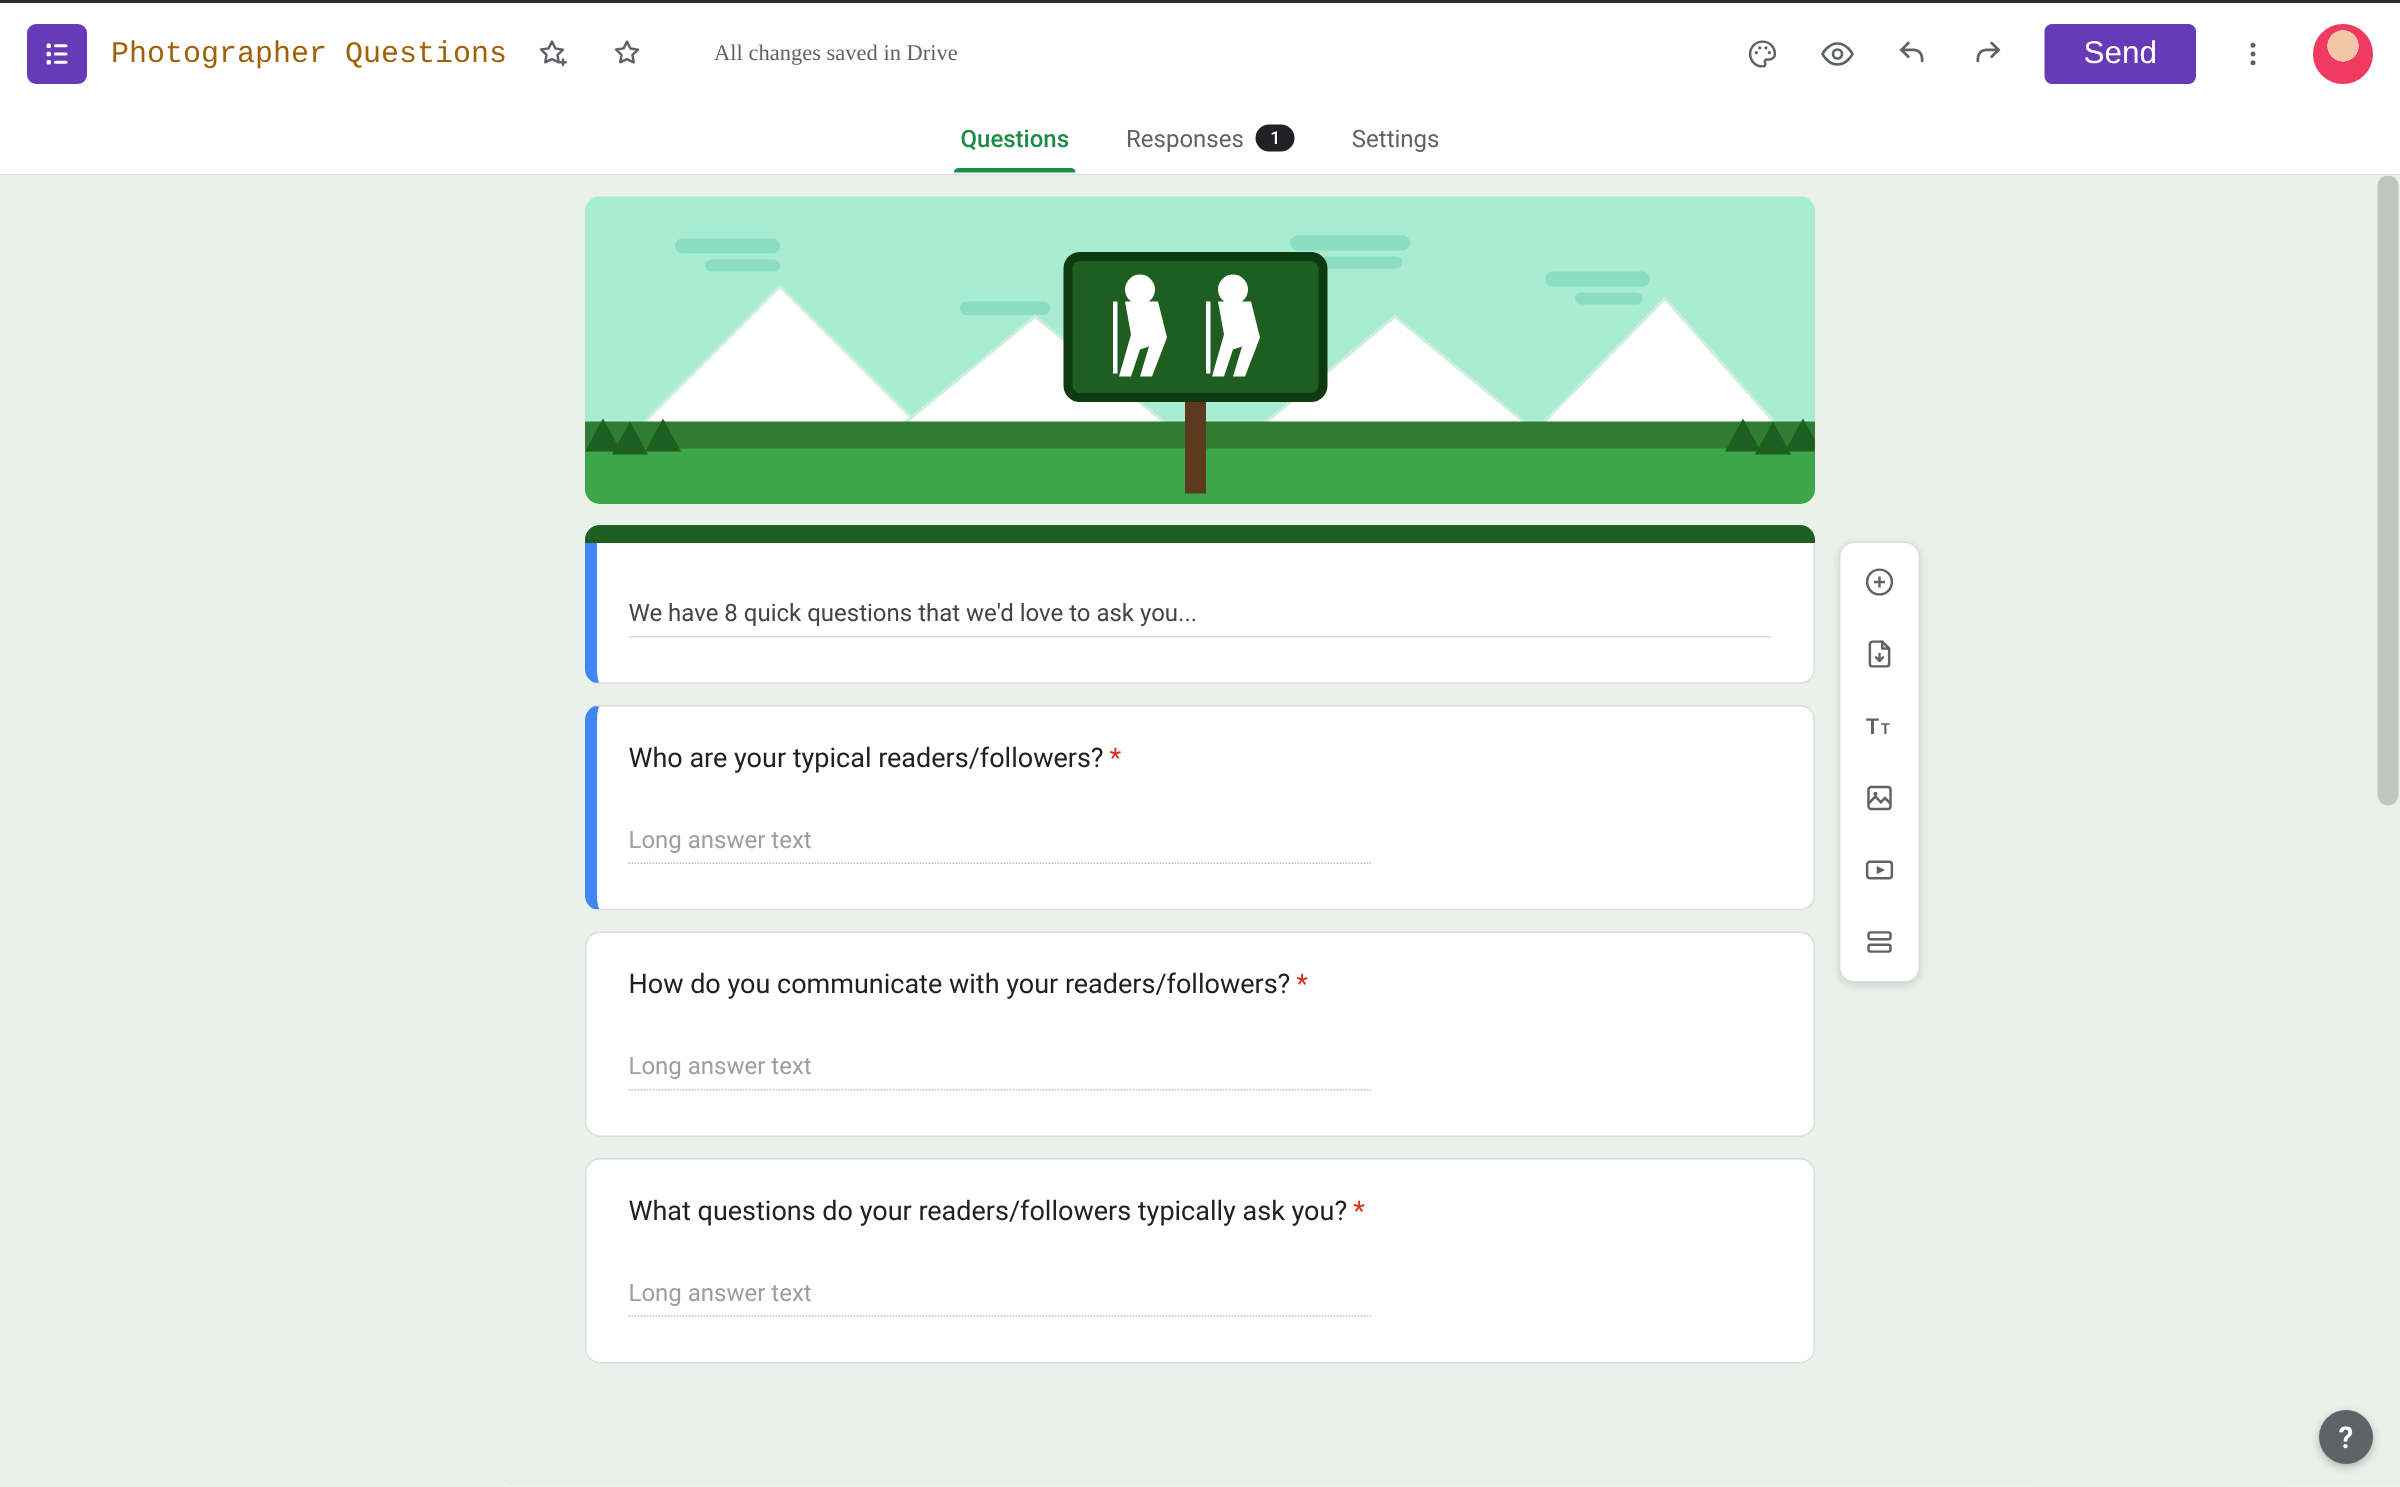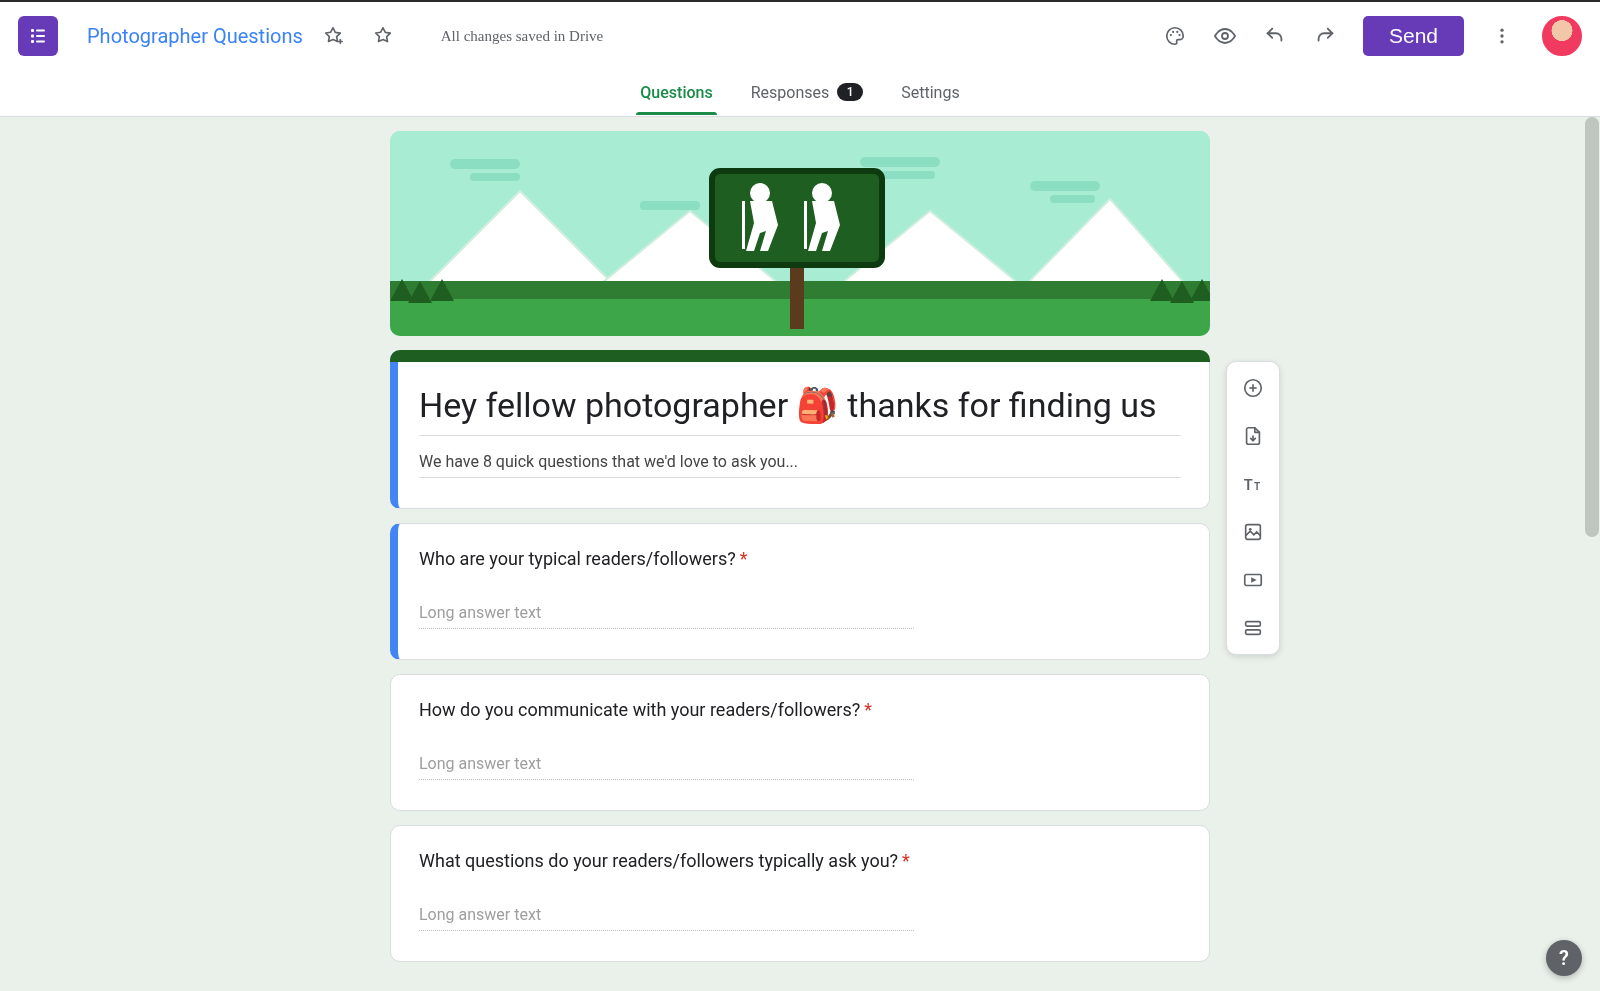--- a/index.html
+++ b/index.html
@@ -38,23 +38,24 @@
     background: #fff;
   }
   .forms-logo {
     width: 40px; height: 40px;
     border-radius: 6px;
     background: var(--purple);
     display:flex;align-items:center;justify-content:center;
   }
   .doc-title {
     font-size: 20px;
-    color: #3b82f6;
-    margin-left: 19px;
+    color: #a16207;
+    margin-left: 6px;
     padding: 2px 0;
+    font-family: Liberation Mono, monospace;
   }
   .icon-btn {
     width: 40px; height: 40px;
     border-radius: 50%;
     display: inline-flex;
     align-items: center;
     justify-content: center;
     color: #5f6368;
     cursor: pointer;
   }
@@ -367,21 +368,20 @@
           <rect x="352" y="70" width="3" height="48"></rect>
 
           <circle cx="432" cy="62" r="10"></circle>
           <path d="M422 70 h22 l6 24 l-10 26 h-8 l6 -20 l-6 2 l-6 18 h-8 l8 -28 z"></path>
           <rect x="414" y="70" width="3" height="48"></rect>
         </g>
       </svg>
     </div>
 
     <div class="card title-card selected">
-      <div class="form-title" contenteditable="true" style="">Hey fellow photographer 🎒 thanks for finding us</div>
       <div class="form-desc" contenteditable="true" style="">We have 8 quick questions that we'd love to ask you...</div>
     </div>
 
     <div id="questions-mount">
         <div class="card selected">
           <div class="question-text">Who are your typical readers/followers?<span class="required-star">*</span></div>
           <div class="answer-line">Long answer text</div>
         </div>
         <div class="card">
           <div class="question-text">How do you communicate with your readers/followers?<span class="required-star">*</span></div>

